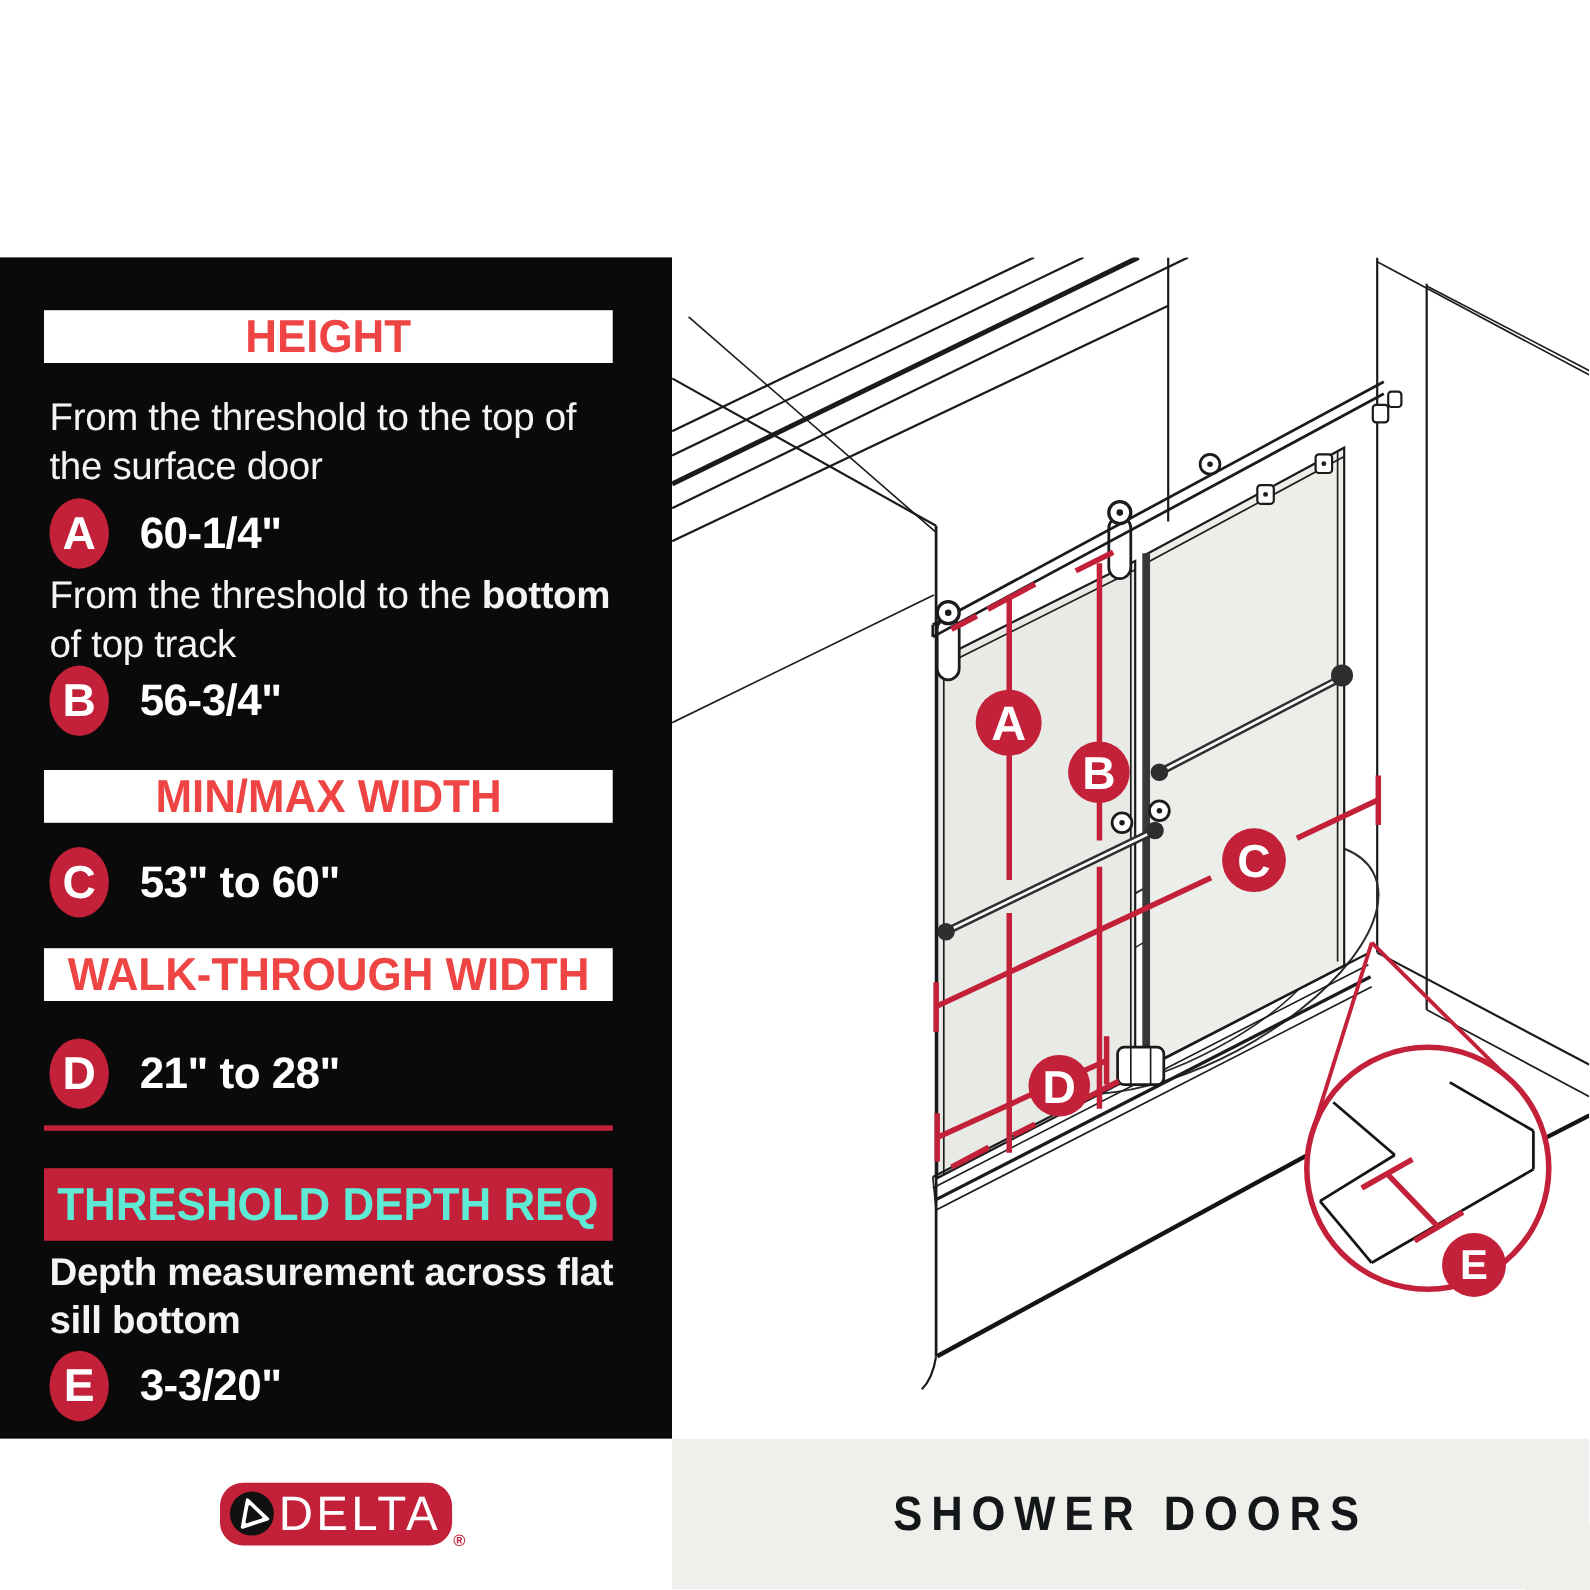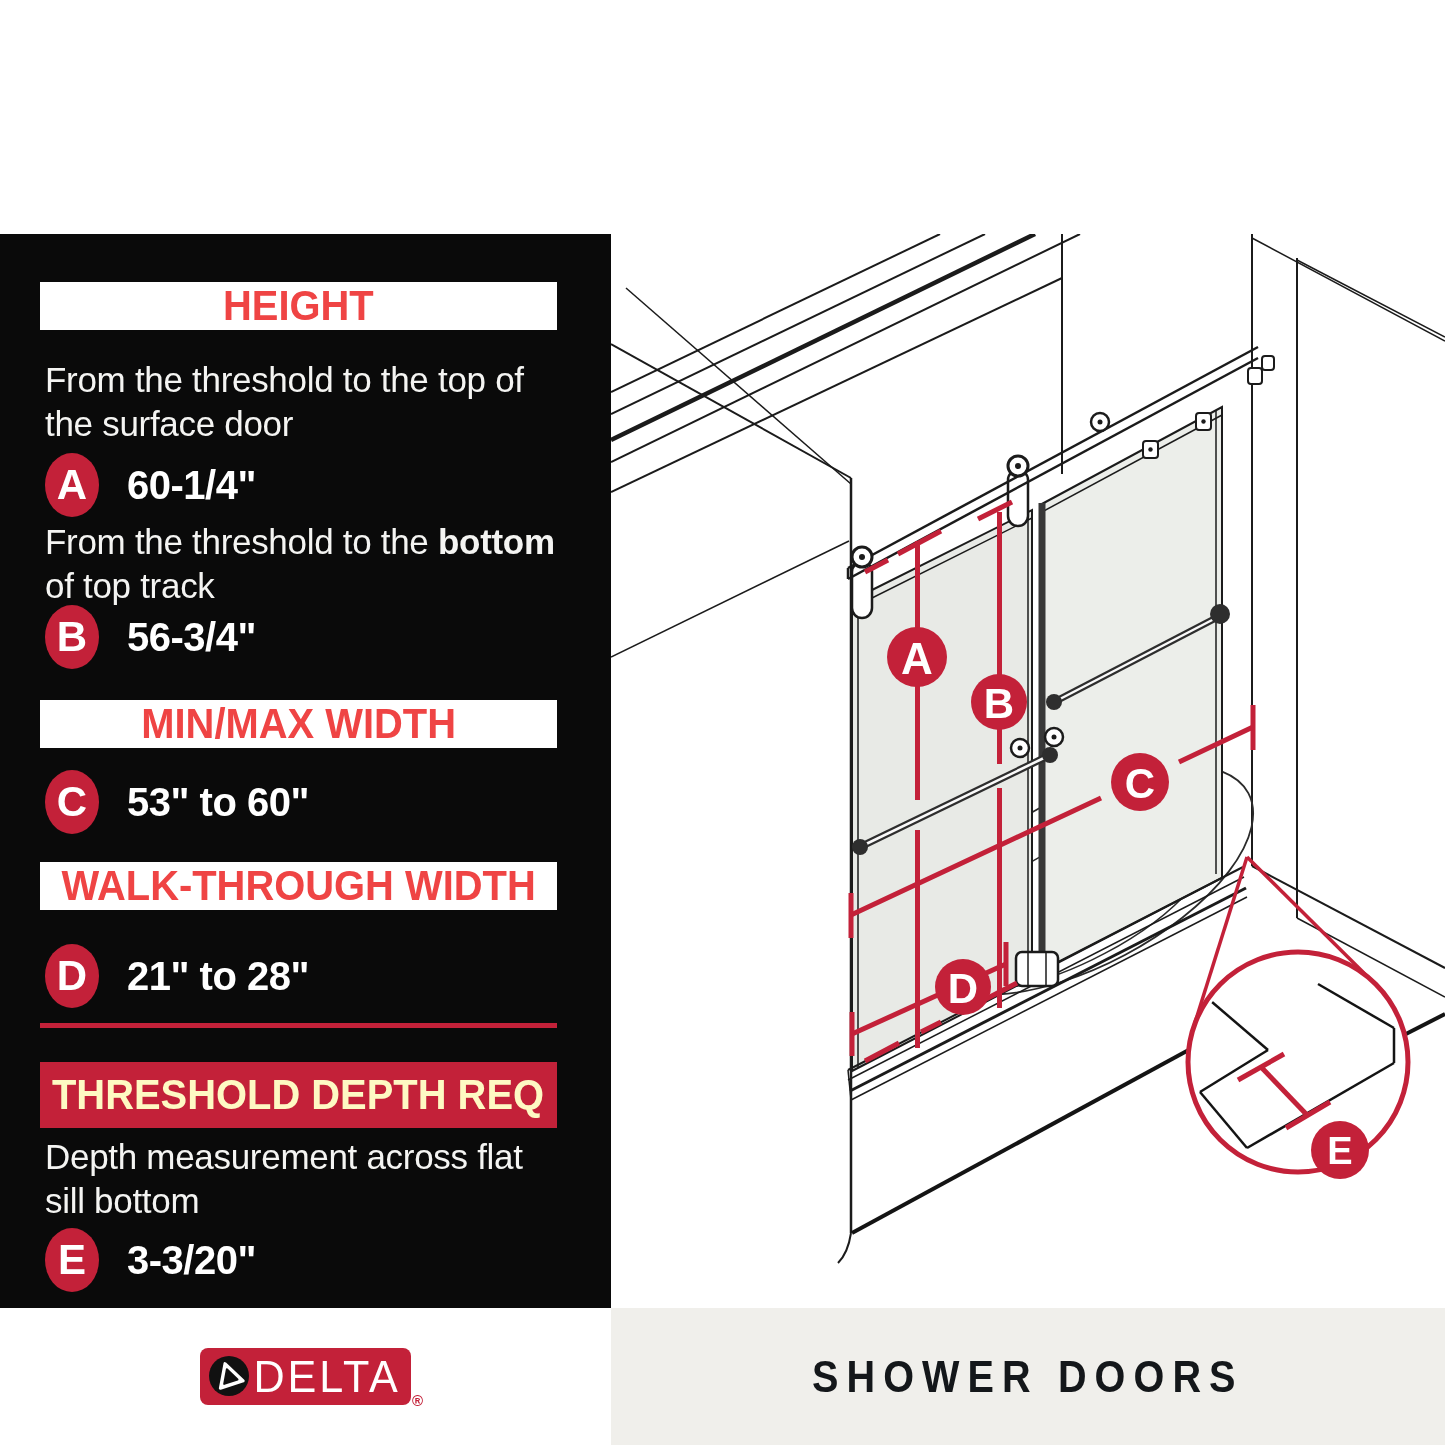--- a/index.html
+++ b/index.html
@@ -11,38 +11,38 @@
           display:flex;align-items:center;justify-content:center;}
   .banner h1{margin:0;color:#F4F2ED;font-size:74px;font-weight:700;letter-spacing:24px;
              padding-left:24px;transform:scaleX(.96);}
 
   
   .panel{position:absolute;left:0;top:234px;width:611px;height:1074px;background:#0A0A0A;}
   .bar{position:absolute;left:40px;width:517px;height:48px;background:#fff;color:#ef4444;
        display:flex;align-items:center;justify-content:center;font-weight:700;font-size:42px;
        letter-spacing:0;}
   .bar span{transform:scaleX(.95);white-space:nowrap;}
-  .bar.red{background:#C32139;color:#fef9c3;}
+  .bar.red{background:#C32139;color:#5eead4;}
   .para{position:absolute;left:45px;width:530px;color:#F4F4F2;font-size:35px;line-height:44px;
         letter-spacing:-.3px;font-weight:400;}
   .para b{font-weight:700;}
   .dimrow{position:absolute;left:45px;height:64px;display:flex;align-items:center;}
   .badge{width:54px;height:64px;border-radius:50%;background:#C32139;color:#fff;
          display:flex;align-items:center;justify-content:center;font-size:42px;font-weight:700;
          flex:0 0 54px;}
   .dimval{margin-left:28px;color:#fff;font-size:40px;font-weight:700;letter-spacing:-.5px;white-space:nowrap;}
   .rule{position:absolute;left:40px;width:517px;height:5px;background:#C32139;}
 
   
   .footer-left{position:absolute;left:0;top:1308px;width:611px;height:137px;background:#ffffff;
                display:flex;align-items:center;justify-content:center;}
   .footer-right{position:absolute;left:611px;top:1308px;width:834px;height:137px;background:#F0EFEB;
                 display:flex;align-items:center;justify-content:center;}
   .category{color:#14171A;font-size:44px;font-weight:700;letter-spacing:9px;transform:scaleX(.9);white-space:nowrap;}
-  .delta-logo{position:relative;width:211px;height:57px;background:#C32139;border-radius:8px;
+  .delta-logo{position:relative;width:211px;height:57px;background:#C32139;border-radius:21px;
               display:flex;align-items:center;}
   .delta-logo .word{color:#fff;font-size:44px;font-weight:400;letter-spacing:3px;margin-left:52px;
                     transform:scaleX(.98);}
   .delta-logo .emblem{position:absolute;left:8px;top:7px;}
   .delta-reg{position:absolute;right:-12px;bottom:-4px;color:#C32139;font-size:15px;font-weight:700;}
 
   
   .illus{position:absolute;left:611px;top:234px;width:834px;height:1074px;background:#fff;}
   svg text.cap{fill:#fff;font-weight:700;font-family:"Liberation Sans","DejaVu Sans",sans-serif;}
 </style>
@@ -88,21 +88,21 @@
     <div class="dimrow" style="top:710px;">
       <div class="badge">D</div>
       <div class="dimval">21" to 28"</div>
     </div>
 
     <div class="rule" style="top:789px;"></div>
 
     <div class="bar red" style="top:828px;height:66px;">
       <span>THRESHOLD DEPTH REQ</span>
     </div>
-    <div class="para" style="top:901px;">
+    <div class="para" style="top:901px;font-weight:bold;">
       <span>Depth measurement across flat</span><br>
       <span>sill bottom</span>
     </div>
     <div class="dimrow" style="top:994px;">
       <div class="badge">E</div>
       <div class="dimval">3-3/20"</div>
     </div>
   </div>
 
   <div class="illus">

